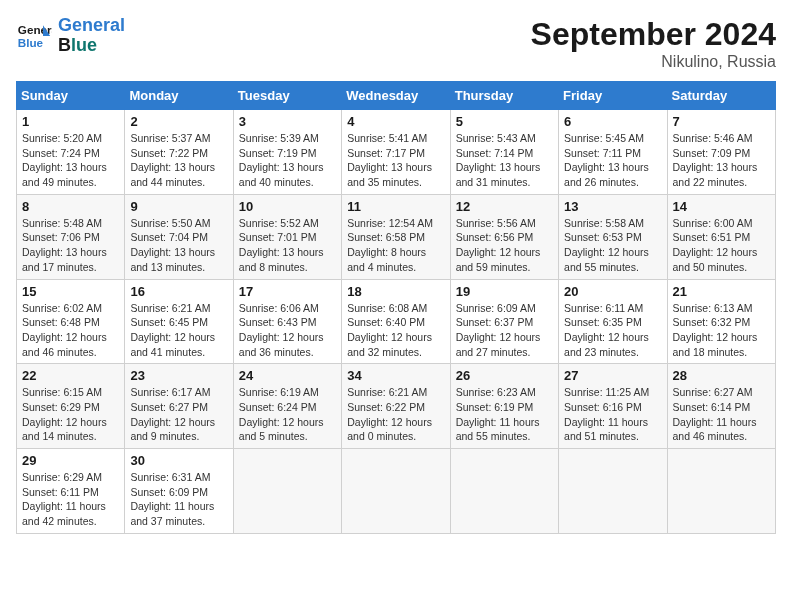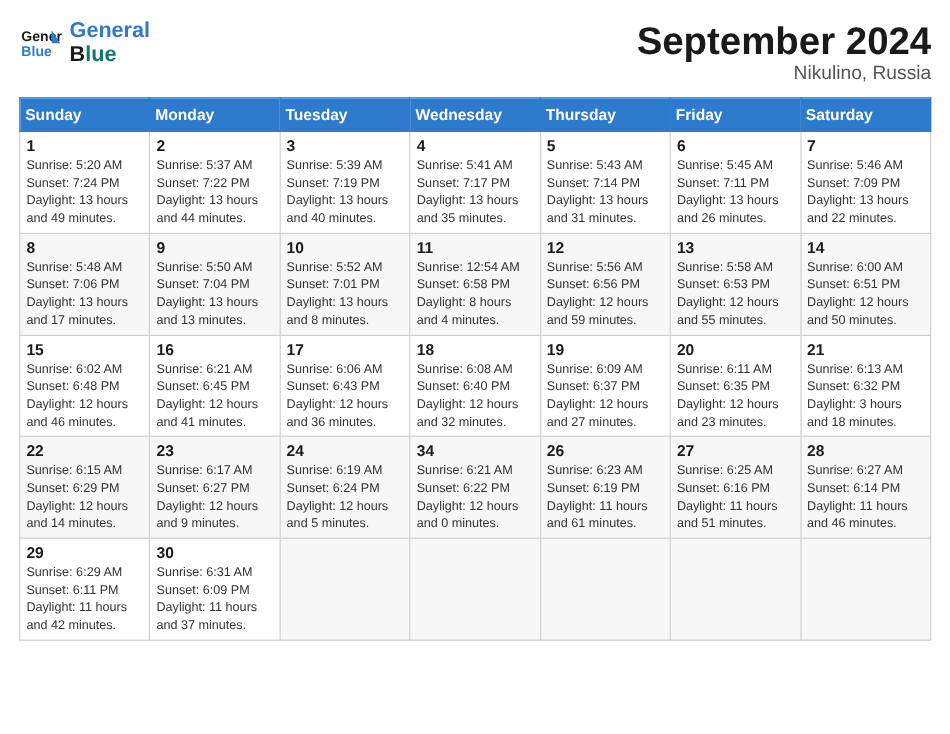--- a/index.html
+++ b/index.html
@@ -203,21 +203,21 @@
         <span class="cell-text">Sunrise: 6:09 AM</span><br>
         <span class="cell-text">Sunset: 6:37 PM</span><br>
         <span class="cell-text">Daylight: 12 hours and 27 minutes.</span></td>
         <td><span class="day-num">20</span>
         <span class="cell-text">Sunrise: 6:11 AM</span><br>
         <span class="cell-text">Sunset: 6:35 PM</span><br>
         <span class="cell-text">Daylight: 12 hours and 23 minutes.</span></td>
         <td><span class="day-num">21</span>
         <span class="cell-text">Sunrise: 6:13 AM</span><br>
         <span class="cell-text">Sunset: 6:32 PM</span><br>
-        <span class="cell-text">Daylight: 3 hours and 18 minutes.</span></td>
+        <span class="cell-text">Daylight: 12 hours and 18 minutes.</span></td>
       </tr>
       <tr>
         <td><span class="day-num">22</span>
         <span class="cell-text">Sunrise: 6:15 AM</span><br>
         <span class="cell-text">Sunset: 6:29 PM</span><br>
         <span class="cell-text">Daylight: 12 hours and 14 minutes.</span></td>
         <td><span class="day-num">23</span>
         <span class="cell-text">Sunrise: 6:17 AM</span><br>
         <span class="cell-text">Sunset: 6:27 PM</span><br>
         <span class="cell-text">Daylight: 12 hours and 9 minutes.</span></td>
@@ -225,23 +225,23 @@
         <span class="cell-text">Sunrise: 6:19 AM</span><br>
         <span class="cell-text">Sunset: 6:24 PM</span><br>
         <span class="cell-text">Daylight: 12 hours and 5 minutes.</span></td>
         <td><span class="day-num">34</span>
         <span class="cell-text">Sunrise: 6:21 AM</span><br>
         <span class="cell-text">Sunset: 6:22 PM</span><br>
         <span class="cell-text">Daylight: 12 hours and 0 minutes.</span></td>
         <td><span class="day-num">26</span>
         <span class="cell-text">Sunrise: 6:23 AM</span><br>
         <span class="cell-text">Sunset: 6:19 PM</span><br>
-        <span class="cell-text">Daylight: 11 hours and 61 minutes.</span></td>
+        <span class="cell-text">Daylight: 11 hours and 55 minutes.</span></td>
         <td><span class="day-num">27</span>
-        <span class="cell-text">Sunrise: 6:25 AM</span><br>
+        <span class="cell-text">Sunrise: 11:25 AM</span><br>
         <span class="cell-text">Sunset: 6:16 PM</span><br>
         <span class="cell-text">Daylight: 11 hours and 51 minutes.</span></td>
         <td><span class="day-num">28</span>
         <span class="cell-text">Sunrise: 6:27 AM</span><br>
         <span class="cell-text">Sunset: 6:14 PM</span><br>
         <span class="cell-text">Daylight: 11 hours and 46 minutes.</span></td>
       </tr>
       <tr>
         <td><span class="day-num">29</span>
         <span class="cell-text">Sunrise: 6:29 AM</span><br>

